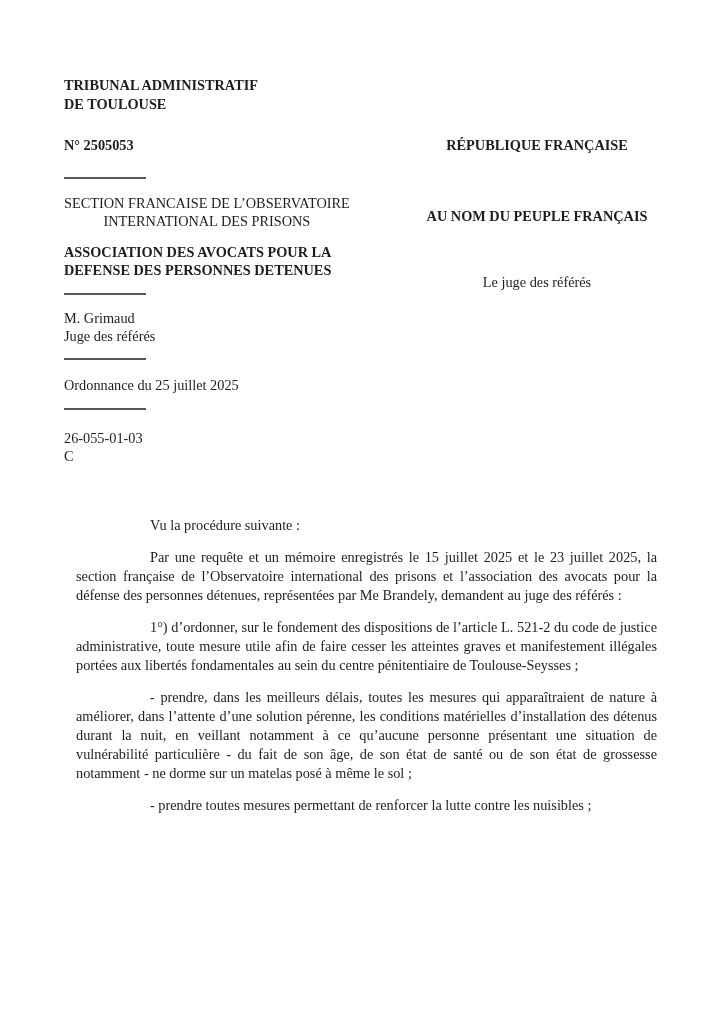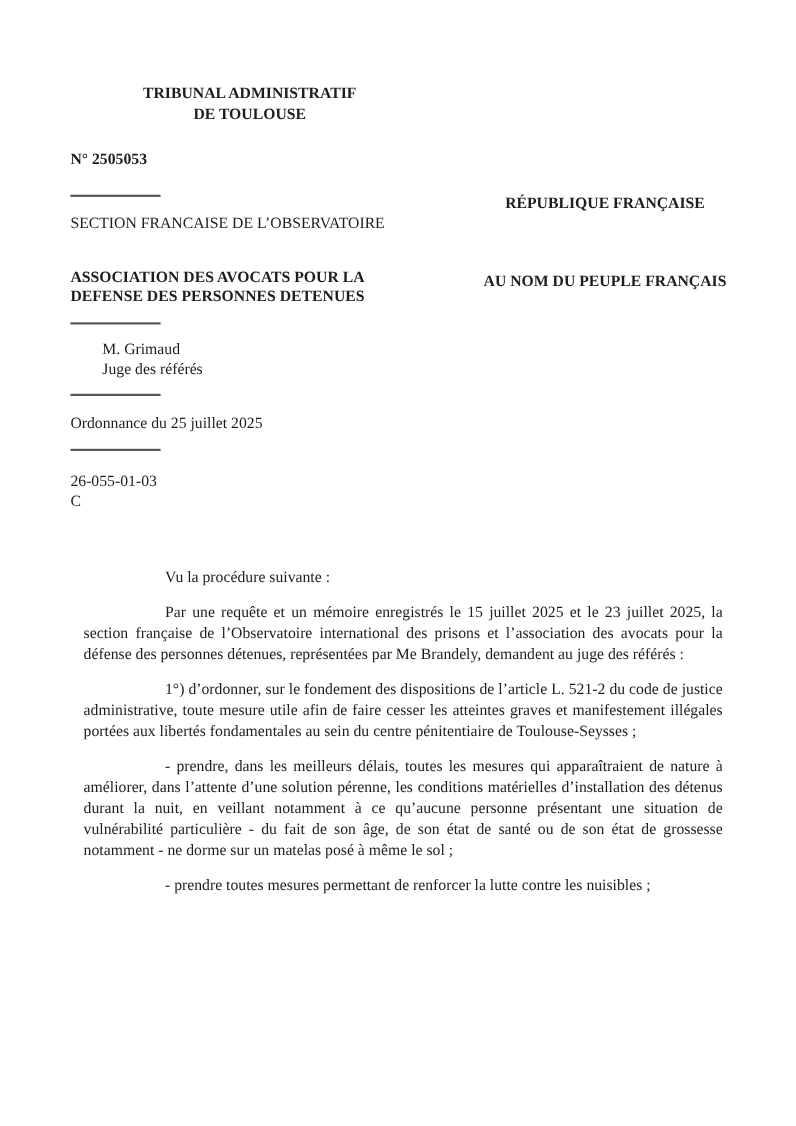--- a/index.html
+++ b/index.html
@@ -15,36 +15,34 @@
     font-family: "Liberation Serif", "DejaVu Serif", serif;
     color: #1d1d1d;
     font-size: 14.3px;
     overflow: hidden;
   }
   .bold { font-weight: bold; }
   .court-header {
     position: absolute;
     left: 64px; top: 76px;
     width: 326px;
-    text-align: center;
     font-weight: bold;
     line-height: 19px;
   }
   .case-number {
     position: absolute;
     left: 64px; top: 136px;
     line-height: 19px;
   }
   .right-col {
     position: absolute;
-    left: 414px;
+    left: 401px;
     width: 272px;
     text-align: center;
     line-height: 19px;
-    margin-top: 40px;
   }
   .republic   { top: 136px; }
   .motto      { top: 207px; }
   .judge-heading { top: 273px; font-weight: normal; }
   .rule {
     position: absolute;
     left: 64px;
     width: 82px;
     height: 2px;
     background: #565656;
@@ -53,21 +51,21 @@
   .rule2 { top: 293px; }
   .rule3 { top: 358px; }
   .rule4 { top: 408px; }
   .left-block {
     position: absolute;
     left: 64px;
     line-height: 18px;
   }
   .petitioner-1 { top: 194px; text-align: center; }
   .petitioner-2 { top: 243px; font-weight: bold; }
-  .judge-block  { top: 309px; margin-left: 29px; }
+  .judge-block  { top: 309px; }
   .order-date   { top: 376px; line-height: 19px; }
   .classification { top: 429px; }
   .body-text {
     position: absolute;
     left: 64px; top: 516px;
     width: 593px;
     text-align: justify;
     line-height: 19px;
   }
   .body-text p {
@@ -86,29 +84,31 @@
   </div>
 
   <div class="case-number bold">N° 2505053</div>
 
   <div class="right-col republic bold">RÉPUBLIQUE FRANÇAISE</div>
 
   <div class="rule rule1"></div>
 
   <div class="left-block petitioner-1">
     <div>SECTION FRANCAISE DE L’OBSERVATOIRE</div>
+    <div>INTERNATIONAL DES PRISONS</div>
   </div>
 
   <div class="right-col motto bold">AU NOM DU PEUPLE FRANÇAIS</div>
 
   <div class="left-block petitioner-2">
     <div>ASSOCIATION DES AVOCATS POUR LA</div>
     <div>DEFENSE DES PERSONNES DETENUES</div>
   </div>
 
+  <div class="right-col judge-heading">Le juge des référés</div>
 
   <div class="rule rule2"></div>
 
   <div class="left-block judge-block">
     <div>M. Grimaud</div>
     <div>Juge des référés</div>
   </div>
 
   <div class="rule rule3"></div>
 

